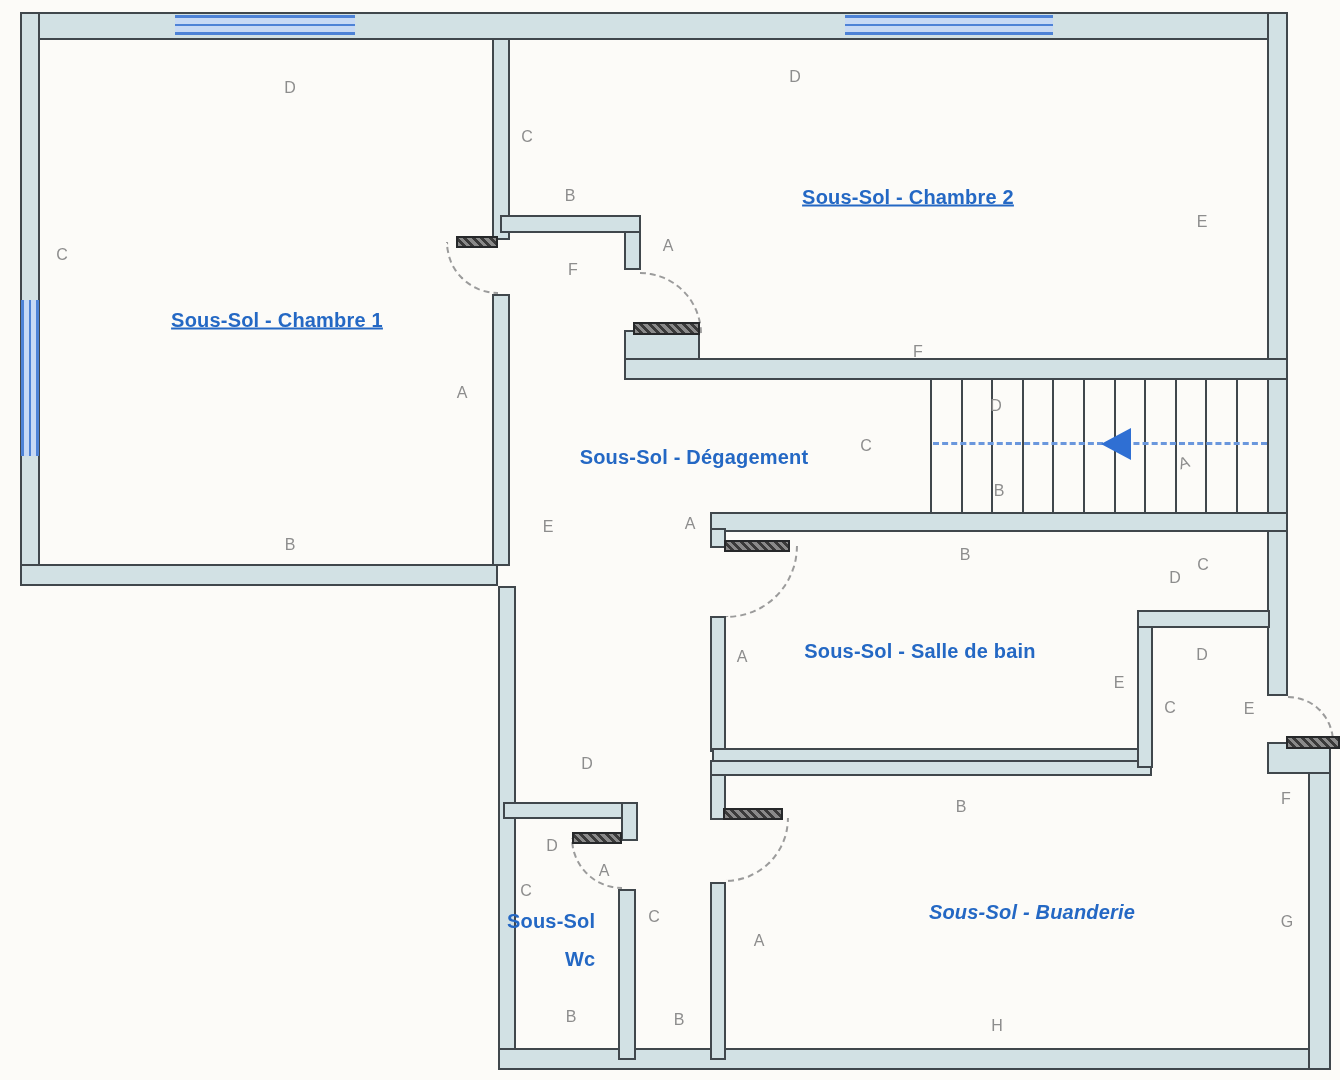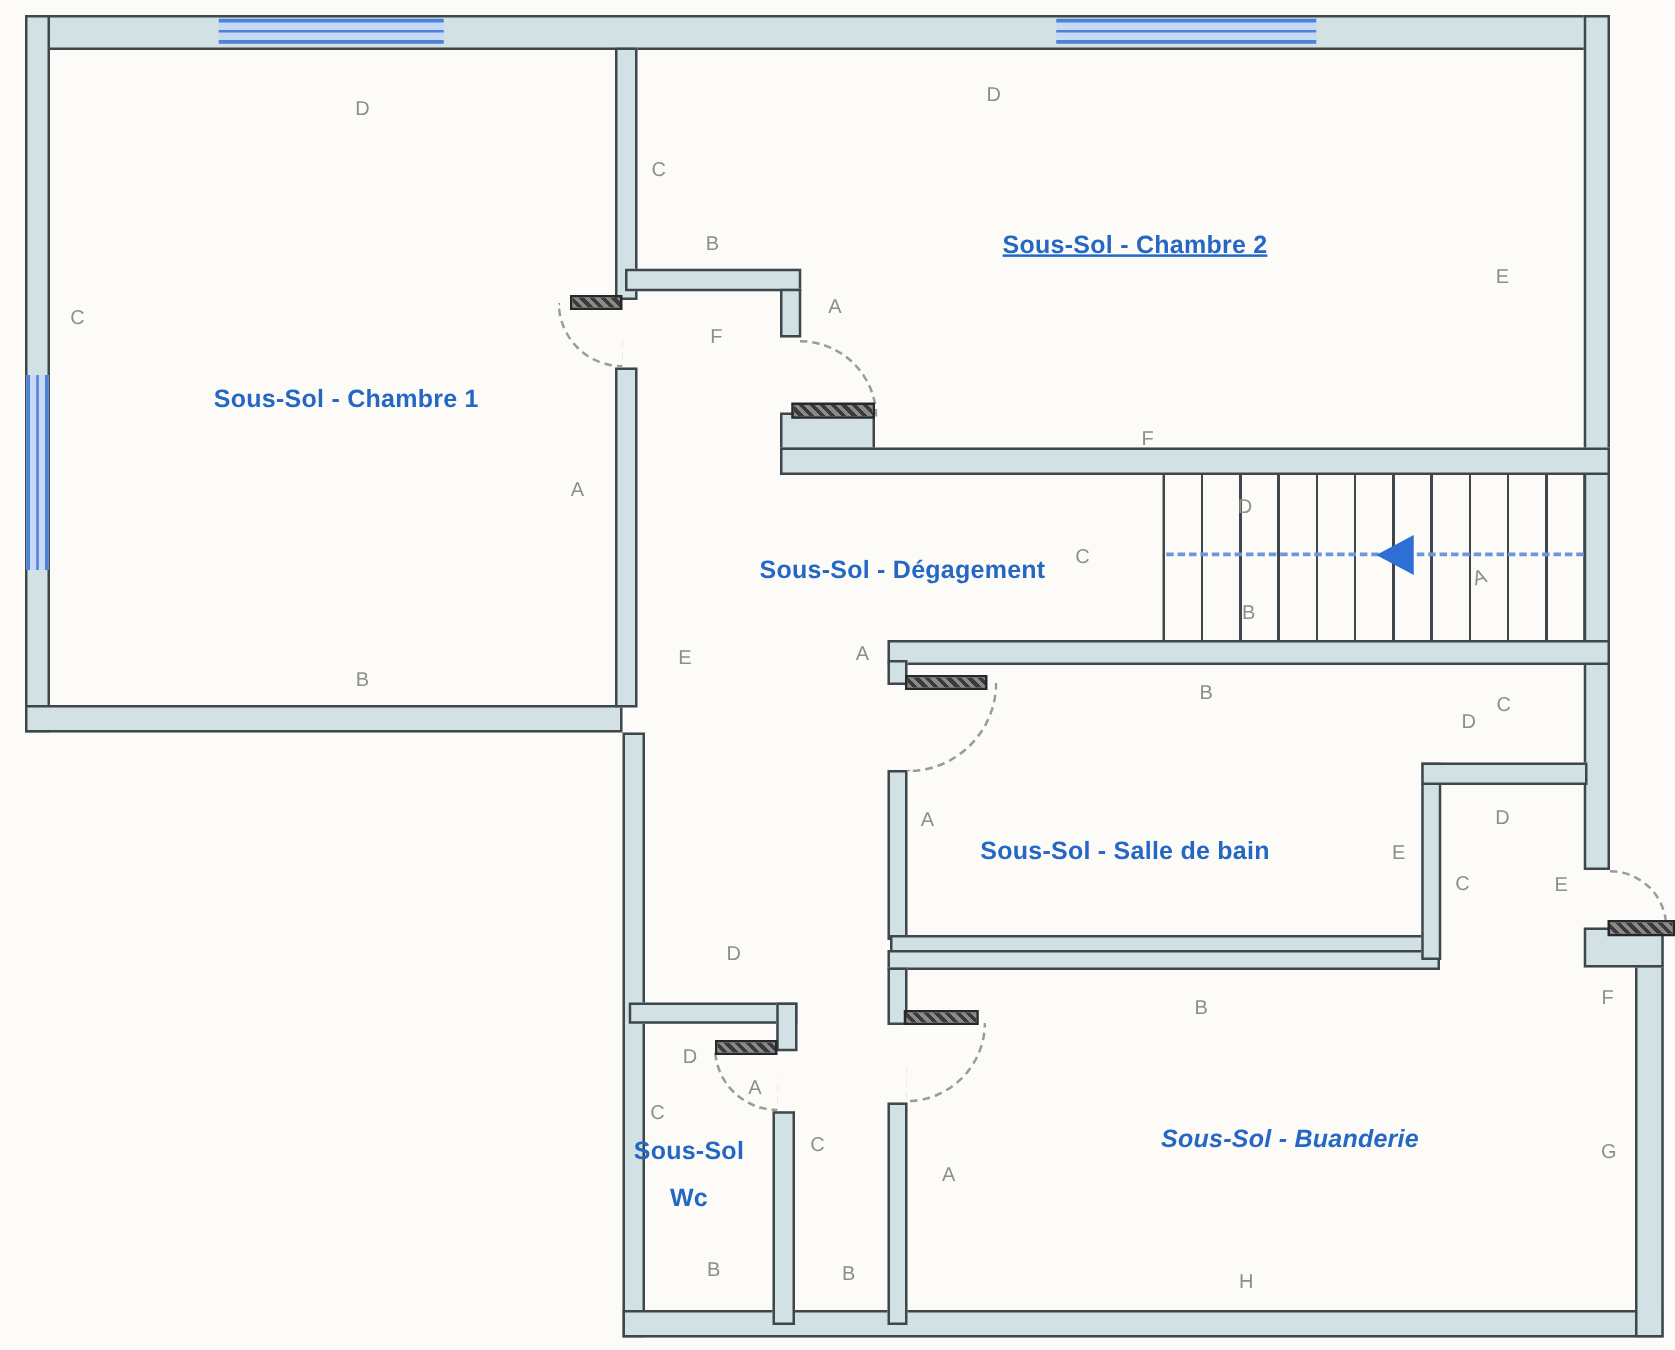--- a/index.html
+++ b/index.html
@@ -23,21 +23,21 @@
   .arc-tr{border-top:2px dashed var(--arc-gray);border-right:2px dashed var(--arc-gray);border-top-right-radius:100%;}
   .stairs{position:absolute;left:930px;top:380px;width:337px;height:132px;
           background:repeating-linear-gradient(90deg,var(--wall-line) 0 2px,transparent 2px 30.6px);z-index:1;}
   .walkline{position:absolute;left:933px;top:442px;width:334px;height:0;
             border-top:3px dashed var(--walkline-blue);z-index:2;}
   .walk-arrow{position:absolute;left:1101px;top:428px;width:0;height:0;
               border-top:16px solid transparent;border-bottom:16px solid transparent;
               border-right:30px solid var(--arrow-blue);z-index:3;}
   .room-label{position:absolute;transform:translate(-50%,-50%);color:var(--label-blue);
               font-weight:700;font-size:20px;white-space:nowrap;z-index:6;letter-spacing:0.2px;}
-  .room-label.multiline{transform:translate(0,-50%);white-space:pre-line;text-align:center;line-height:1.9;}
+  .room-label.multiline{transform:translate(0,-50%);white-space:pre-line;text-align:right;line-height:1.9;}
   .letter{position:absolute;transform:translate(-50%,-50%);color:var(--letter-gray);
           font-size:16px;font-weight:400;z-index:6;}
 </style>
 </head>
 <body>
 
 <div class="plan">
 
   <div class="wall" style="left:20px;top:12px;width:1268px;height:28px;"></div>
   <div class="wall" style="left:20px;top:12px;width:20px;height:574px;"></div>
@@ -126,21 +126,21 @@
       <span class="letter" style="left: 587px; top: 764px;">D</span>
       <span class="letter" style="left: 552px; top: 846px;">D</span>
       <span class="letter" style="left: 604px; top: 871px;">A</span>
       <span class="letter" style="left: 526px; top: 891px;">C</span>
       <span class="letter" style="left: 571px; top: 1017px;">B</span>
       <span class="letter" style="left: 654px; top: 917px;">C</span>
       <span class="letter" style="left: 679px; top: 1020px;">B</span>
       <span class="letter" style="left: 759px; top: 941px;">A</span>
     </div>
   <div id="rooms-layer">
-      <span class="room-label" style="left: 277px; top: 320px;">Sous-Sol - Chambre 1</span>
+      <span class="room-label" style="left: 277px; top: 320px; text-decoration: underline;">Sous-Sol - Chambre 1</span>
       <span class="room-label" style="left: 908px; top: 197px; text-decoration: underline;">Sous-Sol - Chambre 2</span>
-      <span class="room-label" style="left: 694px; top: 457px; margin-left: 28px;">Sous-Sol - Dégagement</span>
-      <span class="room-label" style="left: 900px; top: 651px; margin-top: 31px;">Sous-Sol - Salle de bain</span>
+      <span class="room-label" style="left: 694px; top: 457px;">Sous-Sol - Dégagement</span>
+      <span class="room-label" style="left: 920px; top: 651px;">Sous-Sol - Salle de bain</span>
       <span class="room-label" style="left: 1032px; top: 912px; font-style: italic;">Sous-Sol - Buanderie</span>
       <span class="room-label multiline" style="left: 507px; top: 940px;">Sous-Sol
 Wc</span>
     </div>
 </div>
 
 </body></html>

